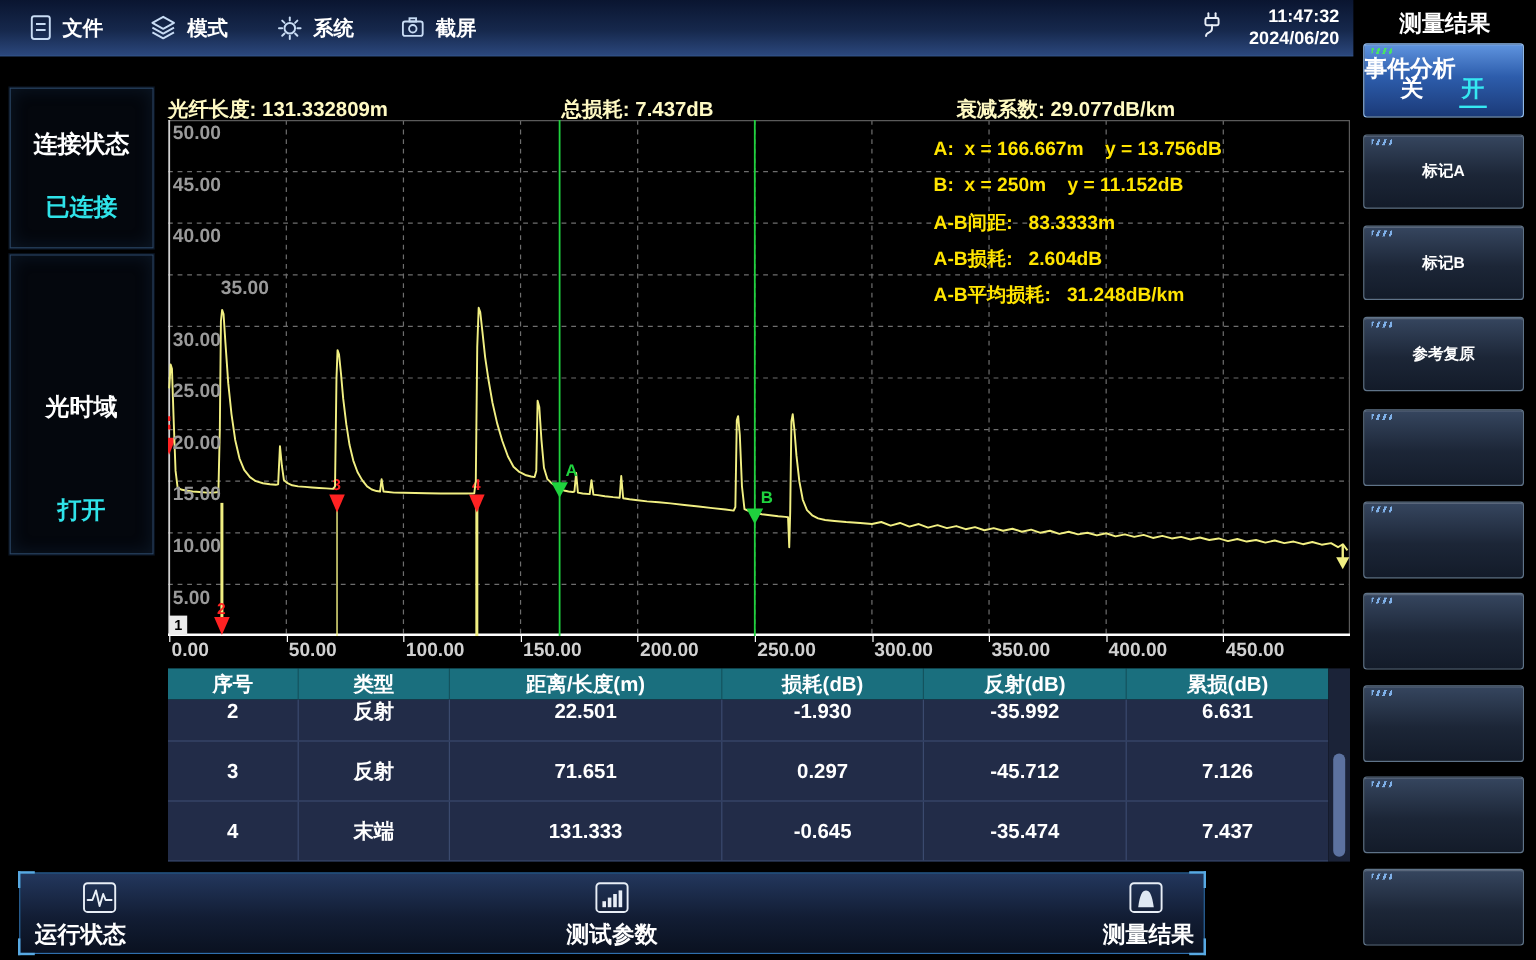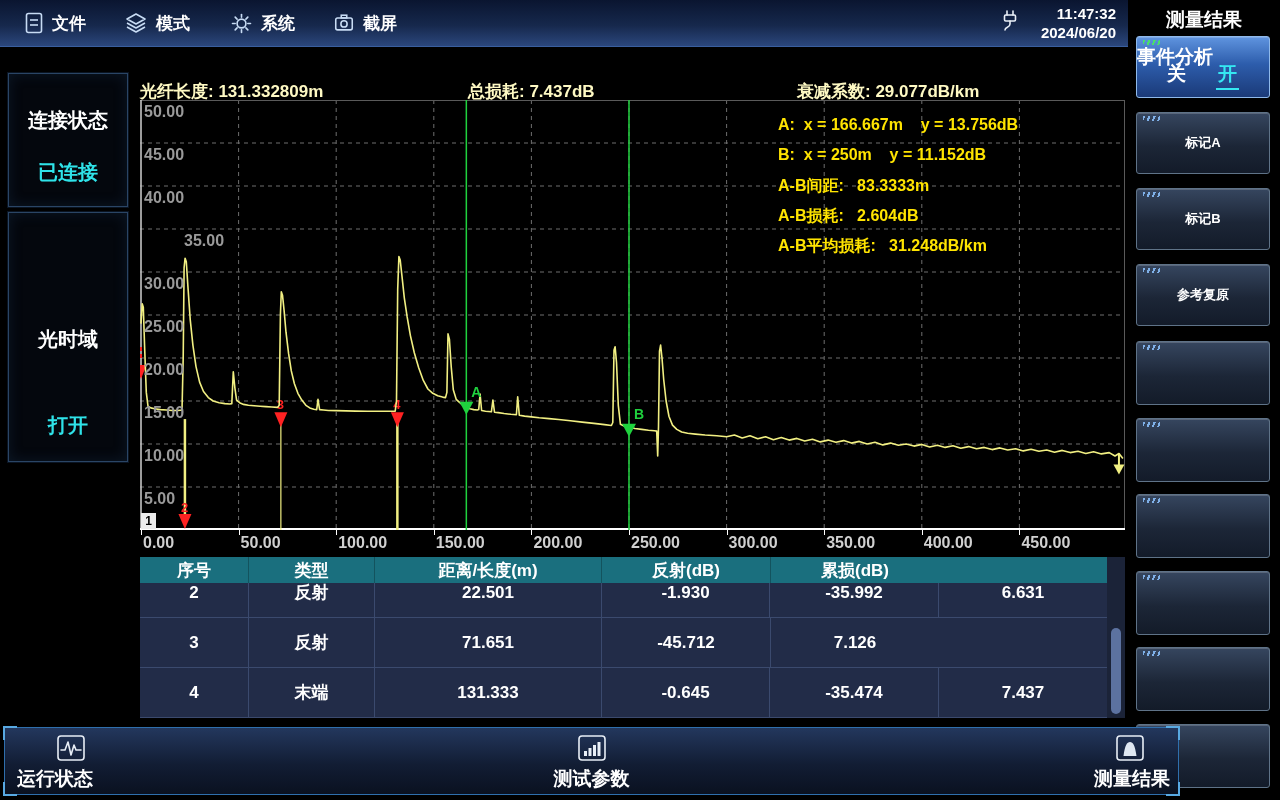--- a/index.html
+++ b/index.html
@@ -66,21 +66,21 @@
         border-bottom:1px solid #3b4a6e;cursor:pointer;}
   .tcell{display:flex;align-items:center;justify-content:center;color:#fff;font-size:17px;font-weight:600;
         box-sizing:border-box;border-right:1px solid #3b4a6e;}
   .tcell:last-child{border-right:none;}
   .c0{width:109px}.c1{width:126px}.c2{width:227px}.c3{width:168px}.c4{width:169px}.c5{width:168px}
   .scrolltrack{position:absolute;left:967px;top:0;width:18px;height:161px;background:#1b2338;}
   .scrollthumb{position:absolute;left:4px;top:71px;width:10px;height:86px;background:#5c72a0;
         border-radius:5px;cursor:grab;}
 
   
-  .bottombar{position:absolute;left:4px;top:727px;width:1175px;height:68px;box-sizing:border-box;
+  .bottombar{position:absolute;left:16px;top:727px;width:988px;height:68px;box-sizing:border-box;
         background:linear-gradient(180deg,#23375d 0%,#121d34 55%,#0a1120 100%);
         border:1px solid #2f6fad;}
   .corner{position:absolute;width:12px;height:12px;border:2px solid #58a9e2;}
   .corner.tl{left:-2px;top:-2px;border-right:none;border-bottom:none;}
   .corner.tr{right:-2px;top:-2px;border-left:none;border-bottom:none;}
   .corner.bl{left:-2px;bottom:-2px;border-right:none;border-top:none;}
   .corner.br{right:-2px;bottom:-2px;border-left:none;border-top:none;}
   .bitem{position:absolute;top:6px;display:flex;flex-direction:column;align-items:center;gap:2px;
         color:#fff;font-weight:bold;font-size:19px;cursor:pointer;}
   .bitem .bicon{display:flex;}
@@ -300,36 +300,38 @@
       <div class="xlabel" style="left: 783.8px;">400.00</div>
       <div class="xtick" style="left: 879.4px;"></div>
       <div class="xlabel" style="left: 881.4px;">450.00</div>
     </div>
 
   <div class="etable">
     <div class="thead">
       <div class="th c0">序号</div>
       <div class="th c1">类型</div>
       <div class="th c2">距离/长度(m)</div>
+      <div class="th c3">损耗(dB)</div>
       <div class="th c4">反射(dB)</div>
       <div class="th c5">累损(dB)</div>
     </div>
     <div class="tbody">
         <div class="trow" style="top: -15px;">
           <div class="tcell c0">2</div>
           <div class="tcell c1">反射</div>
           <div class="tcell c2">22.501</div>
           <div class="tcell c3">-1.930</div>
           <div class="tcell c4">-35.992</div>
           <div class="tcell c5">6.631</div>
         </div>
         <div class="trow" style="top: 35px;">
           <div class="tcell c0">3</div>
           <div class="tcell c1">反射</div>
           <div class="tcell c2">71.651</div>
+          <div class="tcell c3">0.297</div>
           <div class="tcell c4">-45.712</div>
           <div class="tcell c5">7.126</div>
         </div>
         <div class="trow" style="top: 85px;">
           <div class="tcell c0">4</div>
           <div class="tcell c1">末端</div>
           <div class="tcell c2">131.333</div>
           <div class="tcell c3">-0.645</div>
           <div class="tcell c4">-35.474</div>
           <div class="tcell c5">7.437</div>

